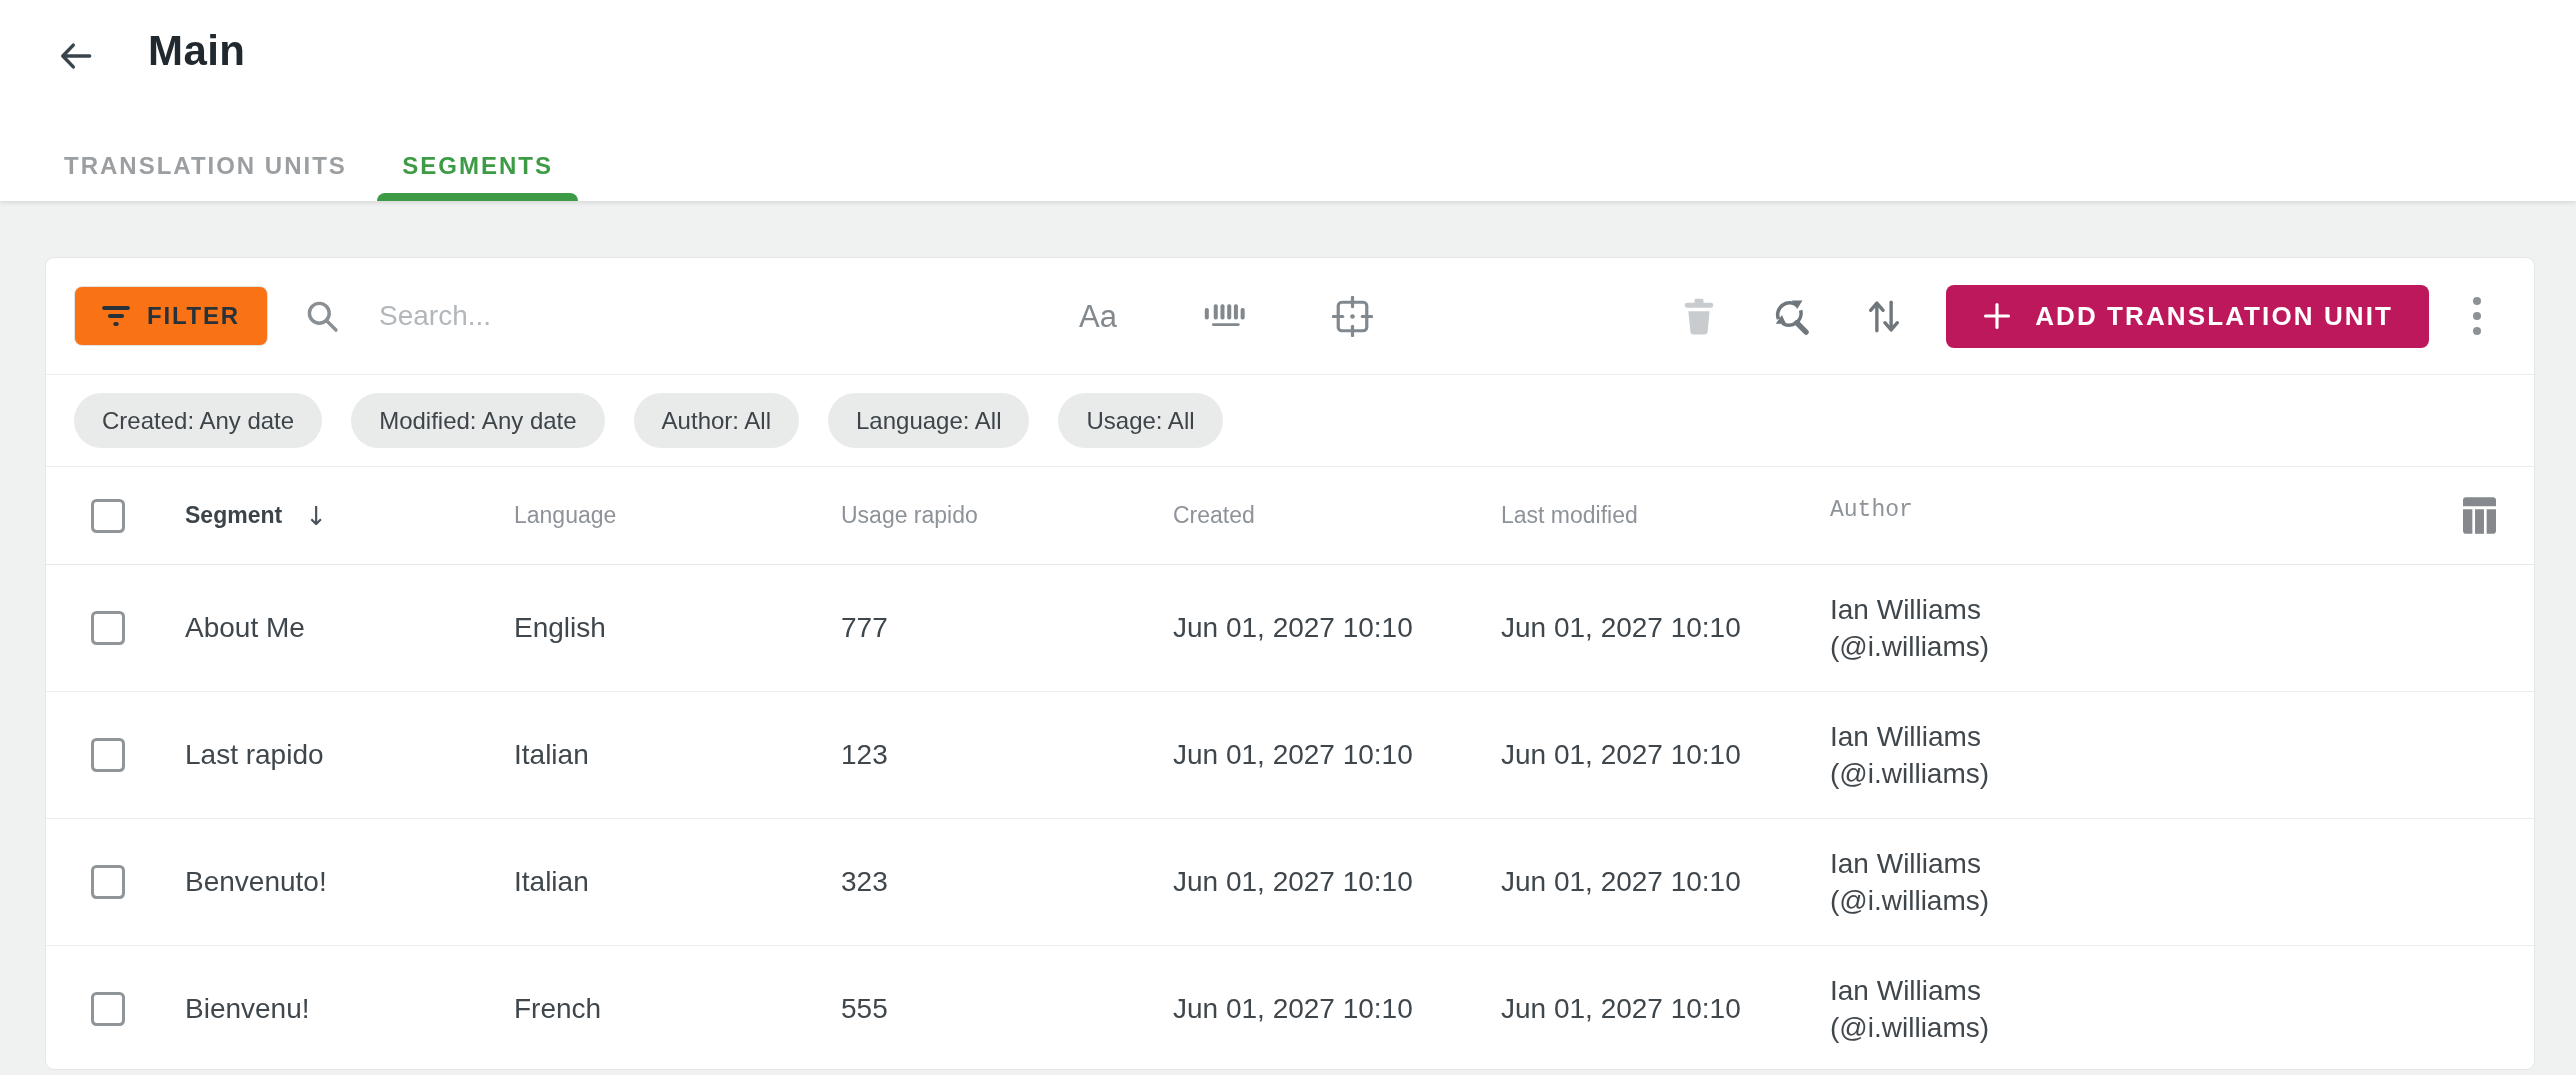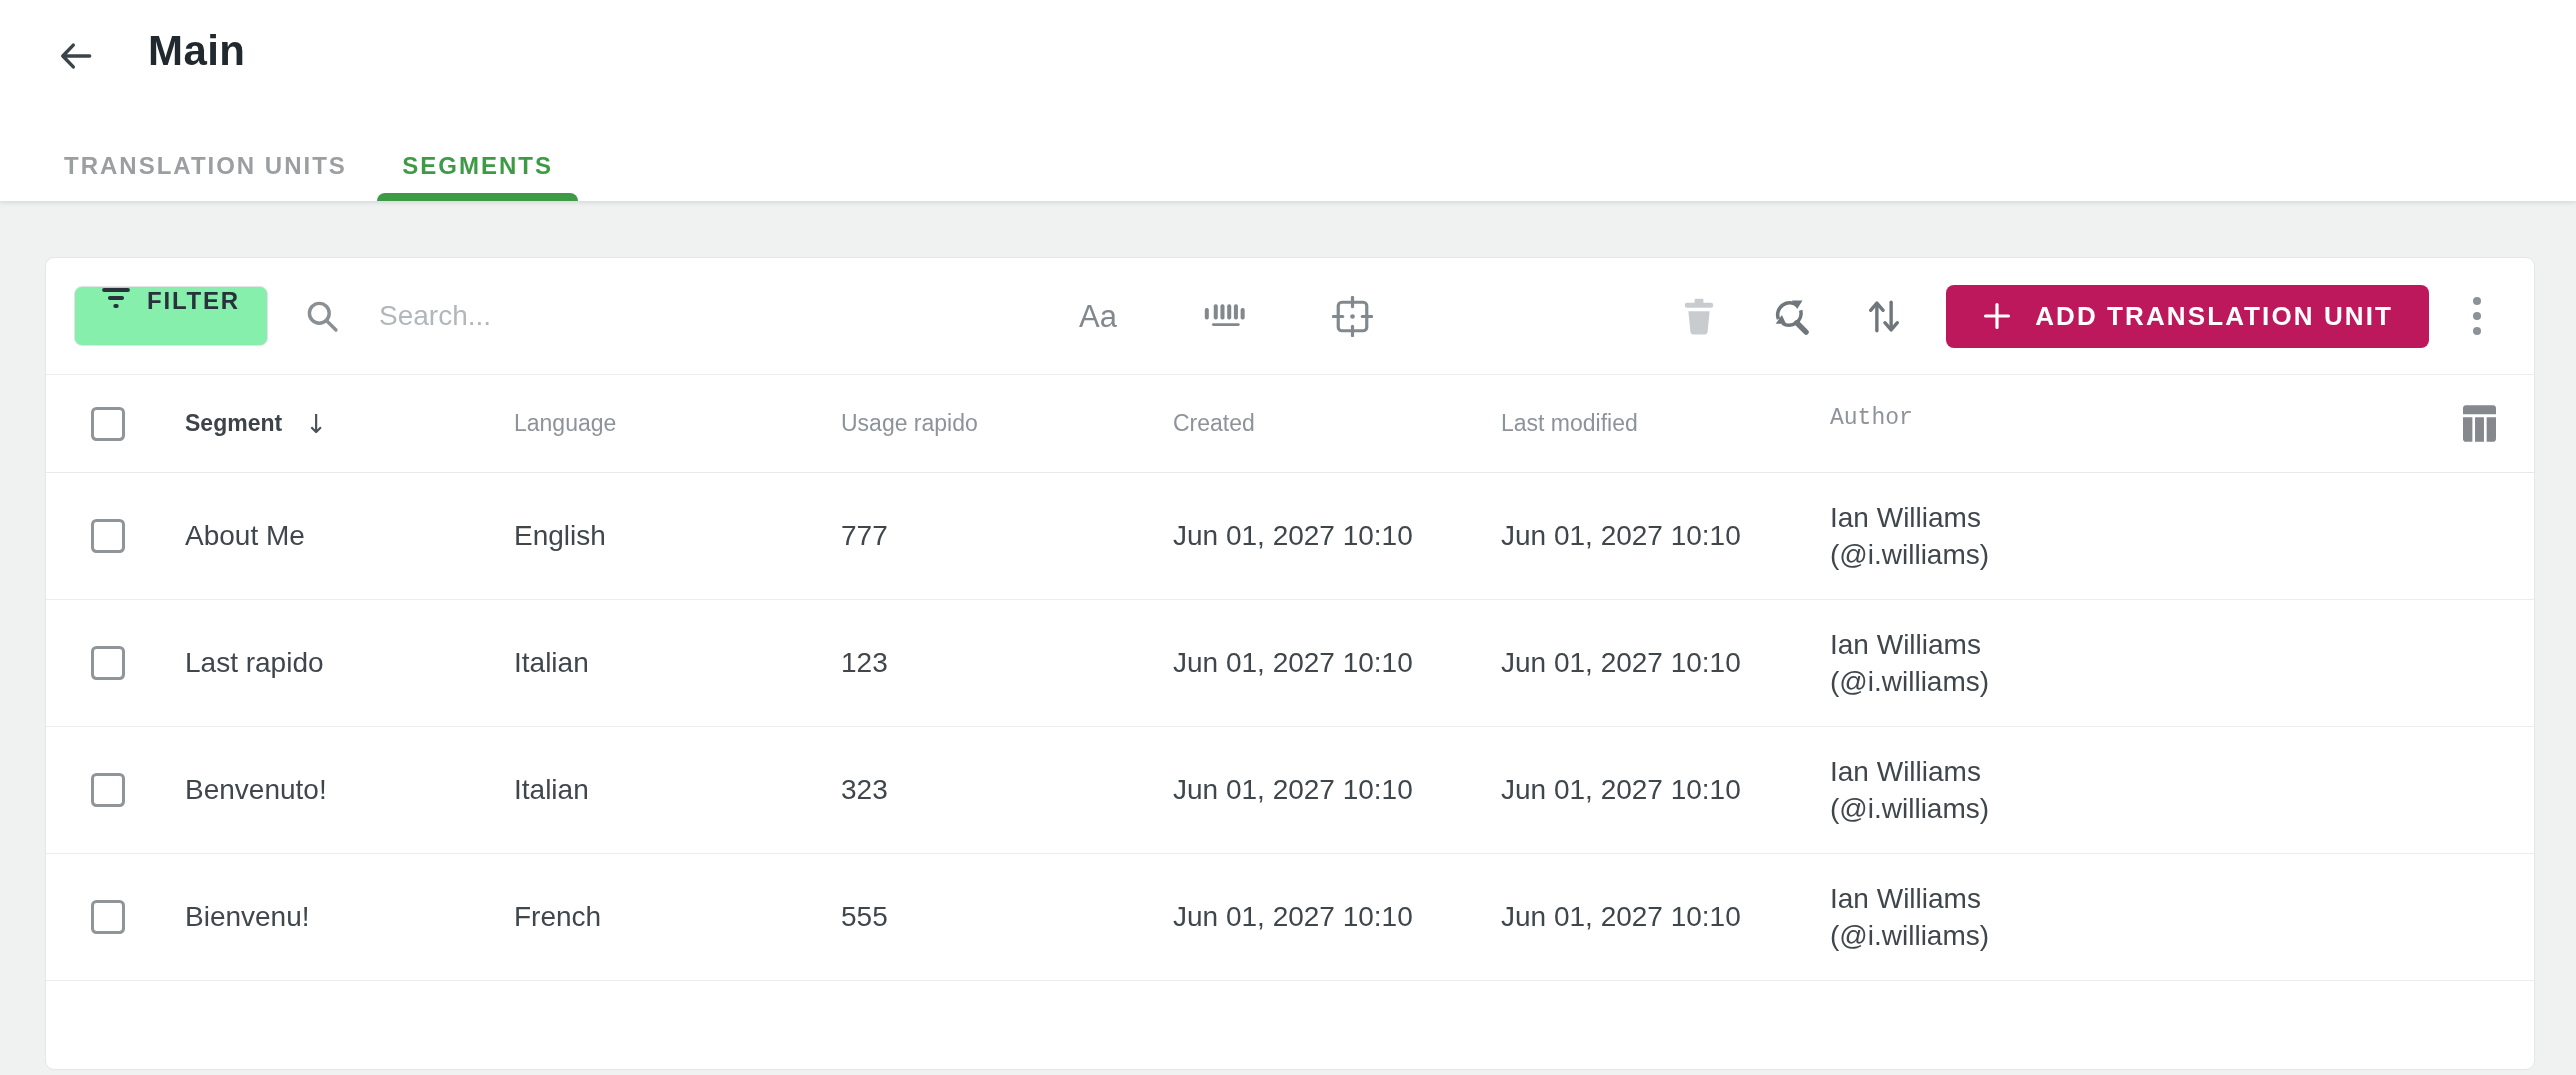--- a/index.html
+++ b/index.html
@@ -59,22 +59,22 @@
 
   
   .toolbar {
     height:117px;
     display:flex; align-items:center;
     padding:0 39px 0 28px;
     border-bottom:0.9px solid #eceeee;
   }
   .filter-btn {
     height:60px; padding:0 27px;
-    display:flex; gap:17px;
-    background:#86efac;
+    display:flex; align-items:center; gap:17px;
+    background:#f97316;
     border:1.8px solid #e1e3e4; border-radius:8px;
     font-size:24px; font-weight:700; letter-spacing:1.8px; color:#27323a;
     cursor:pointer; flex:none;
   }
   .searchbox {
     display:flex; align-items:center; gap:39px;
     margin-left:36px; width:725px; flex:none;
   }
   .searchbox input {
     border:none; outline:none; background:transparent;
@@ -258,20 +258,27 @@
         <span>ADD TRANSLATION UNIT</span>
       </button>
 
       <div class="kebab">
         <i></i>
         <i></i>
         <i></i>
       </div>
     </div>
 
+    <div class="chips-row">
+      <div class="chip">Created: Any date</div>
+      <div class="chip">Modified: Any date</div>
+      <div class="chip">Author: All</div>
+      <div class="chip">Language: All</div>
+      <div class="chip">Usage: All</div>
+    </div>
 
     <div class="trow thead">
       <div class="cell-check">
         <div class="checkbox"></div>
       </div>
       <div class="sort-col">
         <span>Segment</span>
         <span class="sort-arrow">↓</span>
       </div>
       <div>Language</div>

